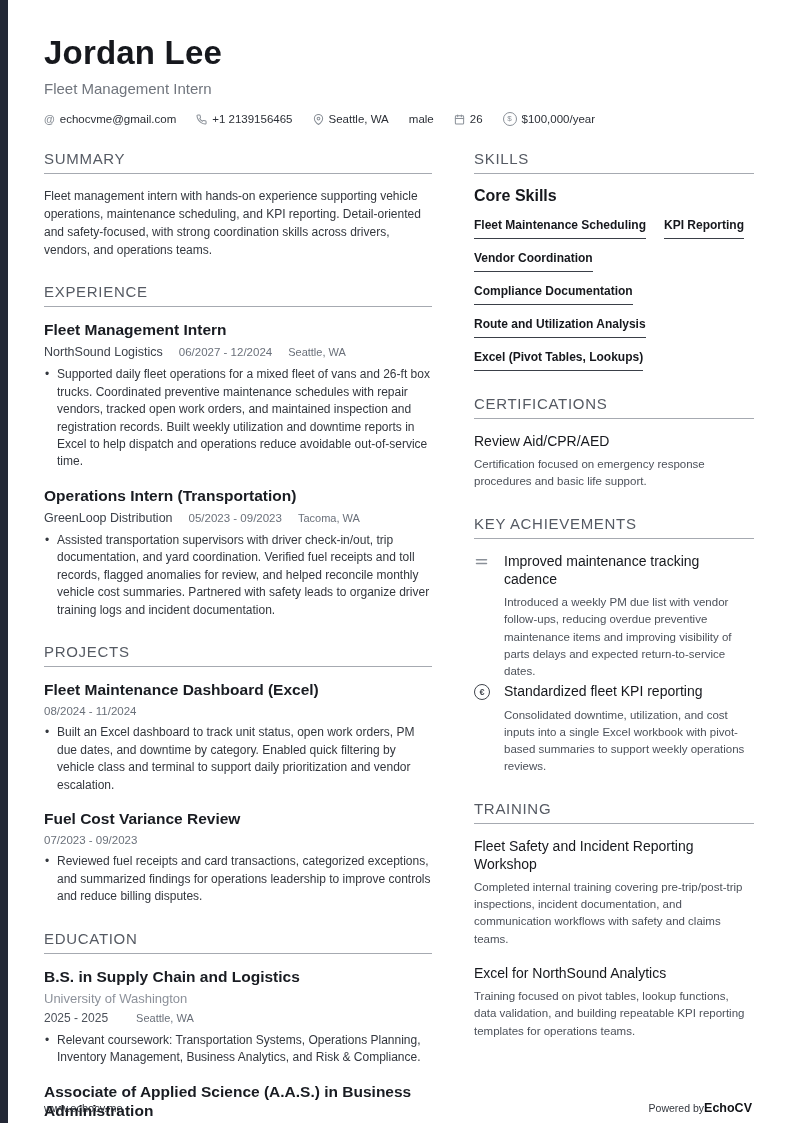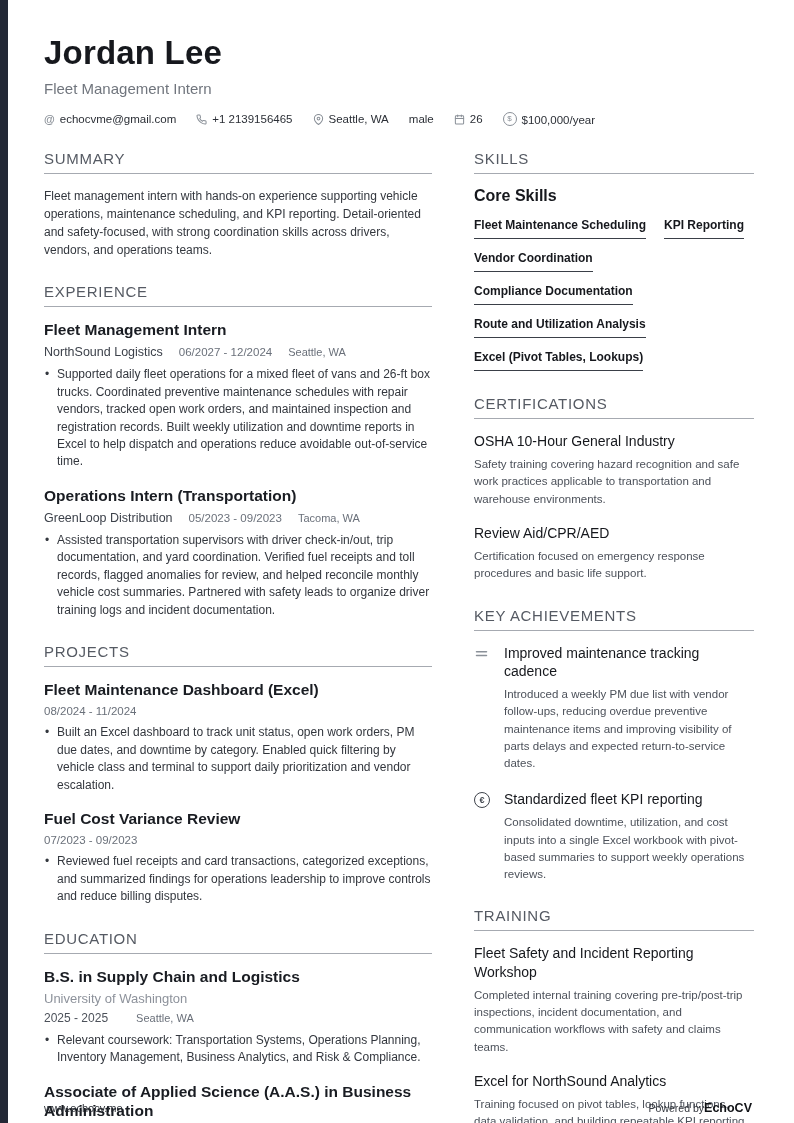--- a/index.html
+++ b/index.html
@@ -8,21 +8,21 @@
     font-family:"Liberation Sans",sans-serif;color:#23262d;
     position:relative;overflow:hidden;
   }
   .sidebar-accent{position:absolute;left:0;top:0;width:8px;height:1123px;background:#232836}
   .page{position:absolute;left:8px;top:0;width:786px;height:1123px;padding:34px 40px 0 36px;box-sizing:border-box}
 
   
   h1{margin:0;font-size:33px;font-weight:700;color:#16181d;letter-spacing:.2px}
   .subtitle{font-size:15px;color:#70757d;margin-top:8px;font-weight:400}
   .contacts{display:flex;gap:20px;margin-top:15px;align-items:center;font-size:11.5px;color:#2b2f36;flex-wrap:wrap}
-  .contact{display:flex;align-items:flex-end;gap:5px}
+  .contact{display:flex;align-items:center;gap:5px}
   .cicon{color:#8a9098;display:inline-flex;align-items:center;justify-content:center}
   .cicon svg{display:block}
   .at-glyph::before{content:"@";font-size:11px;font-weight:700}
   .dollar-glyph{width:12px;height:12px;border:1.2px solid #8a9098;border-radius:50%;font-size:8px;line-height:12px;justify-content:center}
   .dollar-glyph::before{content:"$"}
 
   
   .columns{display:flex;gap:42px;margin-top:24px}
   .col-left{width:388px;flex:none}
   .col-right{flex:1;min-width:0}
@@ -51,21 +51,21 @@
   
   .group-title{font-size:16px;font-weight:700;color:#16181d;margin-bottom:13px}
   .tags{display:flex;flex-wrap:wrap;column-gap:18px;row-gap:12px}
   .tag{font-size:12px;font-weight:700;color:#16181d;padding-bottom:6px;border-bottom:1.5px solid #3a3f47;white-space:nowrap}
 
   .rc-item{margin-bottom:16px}
   .rc-item:last-child{margin-bottom:0}
   .rc-title{font-size:14px;color:#16181d;line-height:1.3}
   .rc-desc{font-size:11.5px;color:#4c515a;line-height:1.5;margin-top:6px}
 
-  .ach{display:flex;gap:12px;margin-bottom:18px}
+  .ach{display:flex;gap:12px;margin-bottom:2px}
   .ach:last-child{margin-bottom:0}
   .ach-icon{width:18px;flex:none;color:#8a9098;padding-top:2px}
   .euro-glyph{width:14px;height:14px;border:1.4px solid #3f444c;border-radius:50%;display:flex;align-items:center;justify-content:center;font-size:9px;color:#3f444c;font-weight:700}
   .euro-glyph::before{content:"\20AC"}
 
   .footer{position:absolute;left:44px;right:42px;bottom:8px;display:flex;justify-content:space-between;align-items:baseline;font-size:11px;color:#2b2f36}
   .powered{display:flex;align-items:baseline;color:#33373e;font-size:10.5px}
   .brand{font-weight:700;font-size:12.5px;color:#101216}
 </style>
 </head>
@@ -217,24 +217,20 @@
           <span class="tag">KPI Reporting</span>
           <span class="tag">Vendor Coordination</span>
           <span class="tag">Compliance Documentation</span>
           <span class="tag">Route and Utilization Analysis</span>
           <span class="tag">Excel (Pivot Tables, Lookups)</span>
         </div>
       </section>
 
       <section class="section">
         <div class="sec-head">CERTIFICATIONS</div>
-        <div class="rc-item">
-          <div class="rc-title">OSHA 10-Hour General Industry</div>
-          <div class="rc-desc">Safety training covering hazard recognition and safe work practices applicable to transportation and warehouse environments.</div>
-        </div>
         <div class="rc-item">
           <div class="rc-title">Review Aid/CPR/AED</div>
           <div class="rc-desc">Certification focused on emergency response procedures and basic life support.</div>
         </div>
       </section>
 
       <section class="section">
         <div class="sec-head">KEY ACHIEVEMENTS</div>
 
         <div class="ach">

